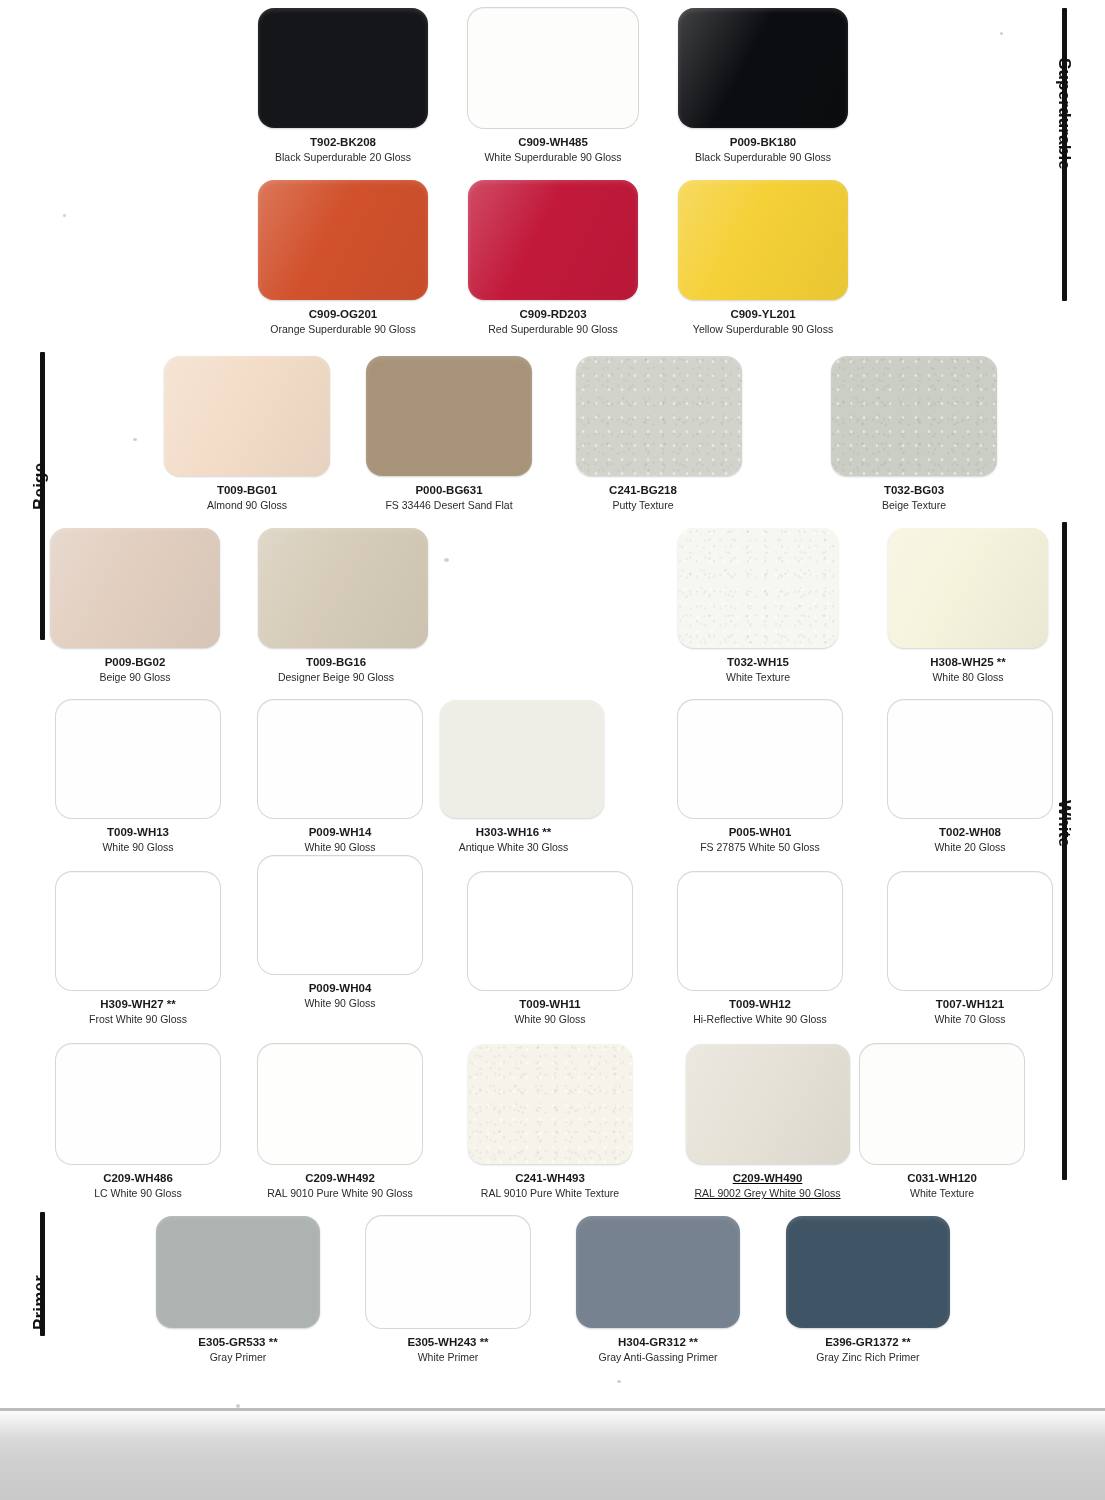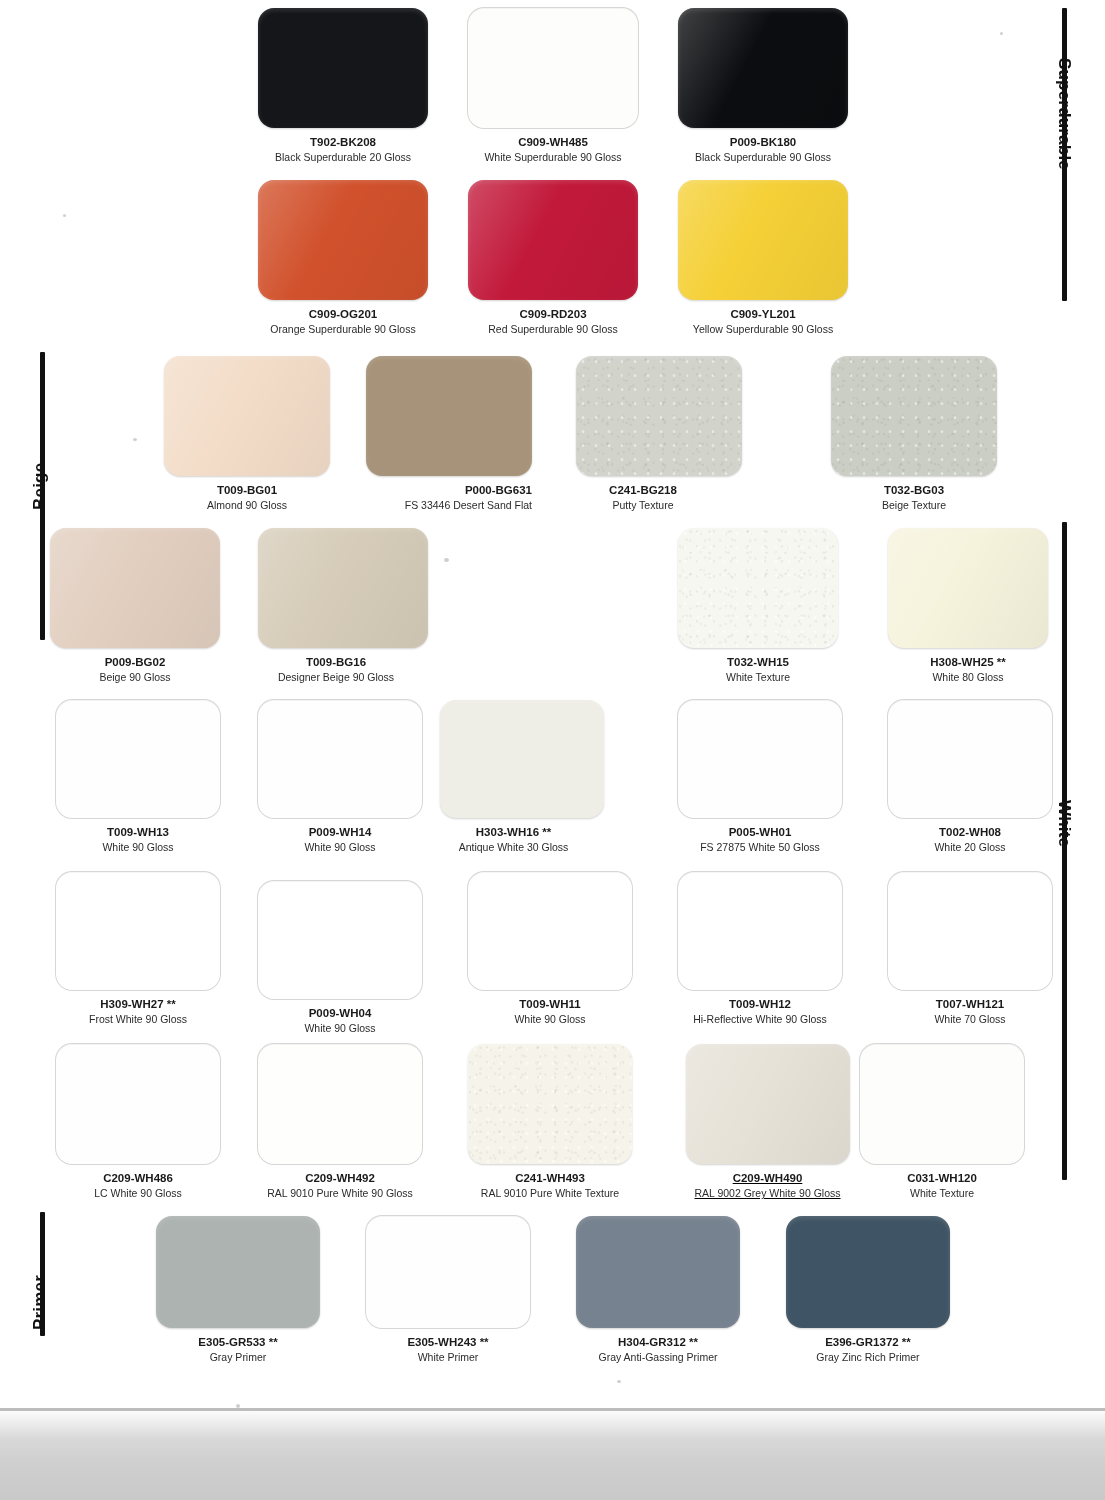--- a/index.html
+++ b/index.html
@@ -133,21 +133,21 @@
         <div class="code">C909-YL201</div>
         <div class="desc">Yellow Superdurable 90 Gloss</div>
       </div>
       <div class="rule" style="left: 40px; top: 352px; height: 288px;"></div>
       <div class="vlabel ccw" style="left: 30px; top: 510px; font-size: 17px;">Beige</div>
       <div class="cell" style="left: 156px; top: 356px; width: 182px;">
         <div class="chip glossy" style="width: 166px; height: 120px; background: rgb(243, 221, 201); box-shadow: rgba(255, 255, 255, 0.14) 0px 2px 5px inset, rgba(0, 0, 0, 0.18) 0px 1px 2px;"></div>
         <div class="code">T009-BG01</div>
         <div class="desc">Almond 90 Gloss</div>
       </div>
-      <div class="cell" style="left: 366px; top: 356px; width: 166px; text-align: right;">
+      <div class="cell" style="left: 366px; top: 356px; width: 166px;">
         <div class="chip " style="width: 166px; height: 120px; background: rgb(166, 147, 121); box-shadow: rgba(255, 255, 255, 0.14) 0px 2px 5px inset, rgba(0, 0, 0, 0.18) 0px 1px 2px;"></div>
         <div class="code">P000-BG631</div>
         <div class="desc">FS 33446 Desert Sand Flat</div>
       </div>
       <div class="cell" style="left: 576px; top: 356px; width: 134px;">
         <div class="chip textured outline" style="width: 166px; height: 120px; background: rgb(210, 211, 203); box-shadow: rgba(255, 255, 255, 0.14) 0px 2px 5px inset, rgba(0, 0, 0, 0.18) 0px 1px 2px;"></div>
         <div class="code">C241-BG218</div>
         <div class="desc">Putty Texture</div>
       </div>
       <div class="cell" style="left: 786px; top: 356px; width: 166px; margin-left: 45px;">
@@ -200,21 +200,21 @@
       <div class="cell" style="left: 888px; top: 700px; width: 164px;">
         <div class="chip outline" style="width: 164px; height: 118px; background: rgb(254, 254, 254);"></div>
         <div class="code">T002-WH08</div>
         <div class="desc">White 20 Gloss</div>
       </div>
       <div class="cell" style="left: 56px; top: 872px; width: 164px;">
         <div class="chip outline" style="width: 164px; height: 118px; background: rgb(255, 255, 255);"></div>
         <div class="code">H309-WH27 **</div>
         <div class="desc">Frost White 90 Gloss</div>
       </div>
-      <div class="cell" style="left: 258px; top: 881px; width: 164px;">
+      <div class="cell" style="left: 258px; top: 856px; width: 164px;">
         <div class="chip outline" style="width: 164px; height: 118px; background: rgb(255, 255, 255);"></div>
         <div class="code">P009-WH04</div>
         <div class="desc">White 90 Gloss</div>
       </div>
       <div class="cell" style="left: 468px; top: 872px; width: 164px;">
         <div class="chip outline" style="width: 164px; height: 118px; background: rgb(255, 255, 255);"></div>
         <div class="code">T009-WH11</div>
         <div class="desc">White 90 Gloss</div>
       </div>
       <div class="cell" style="left: 678px; top: 872px; width: 164px;">

